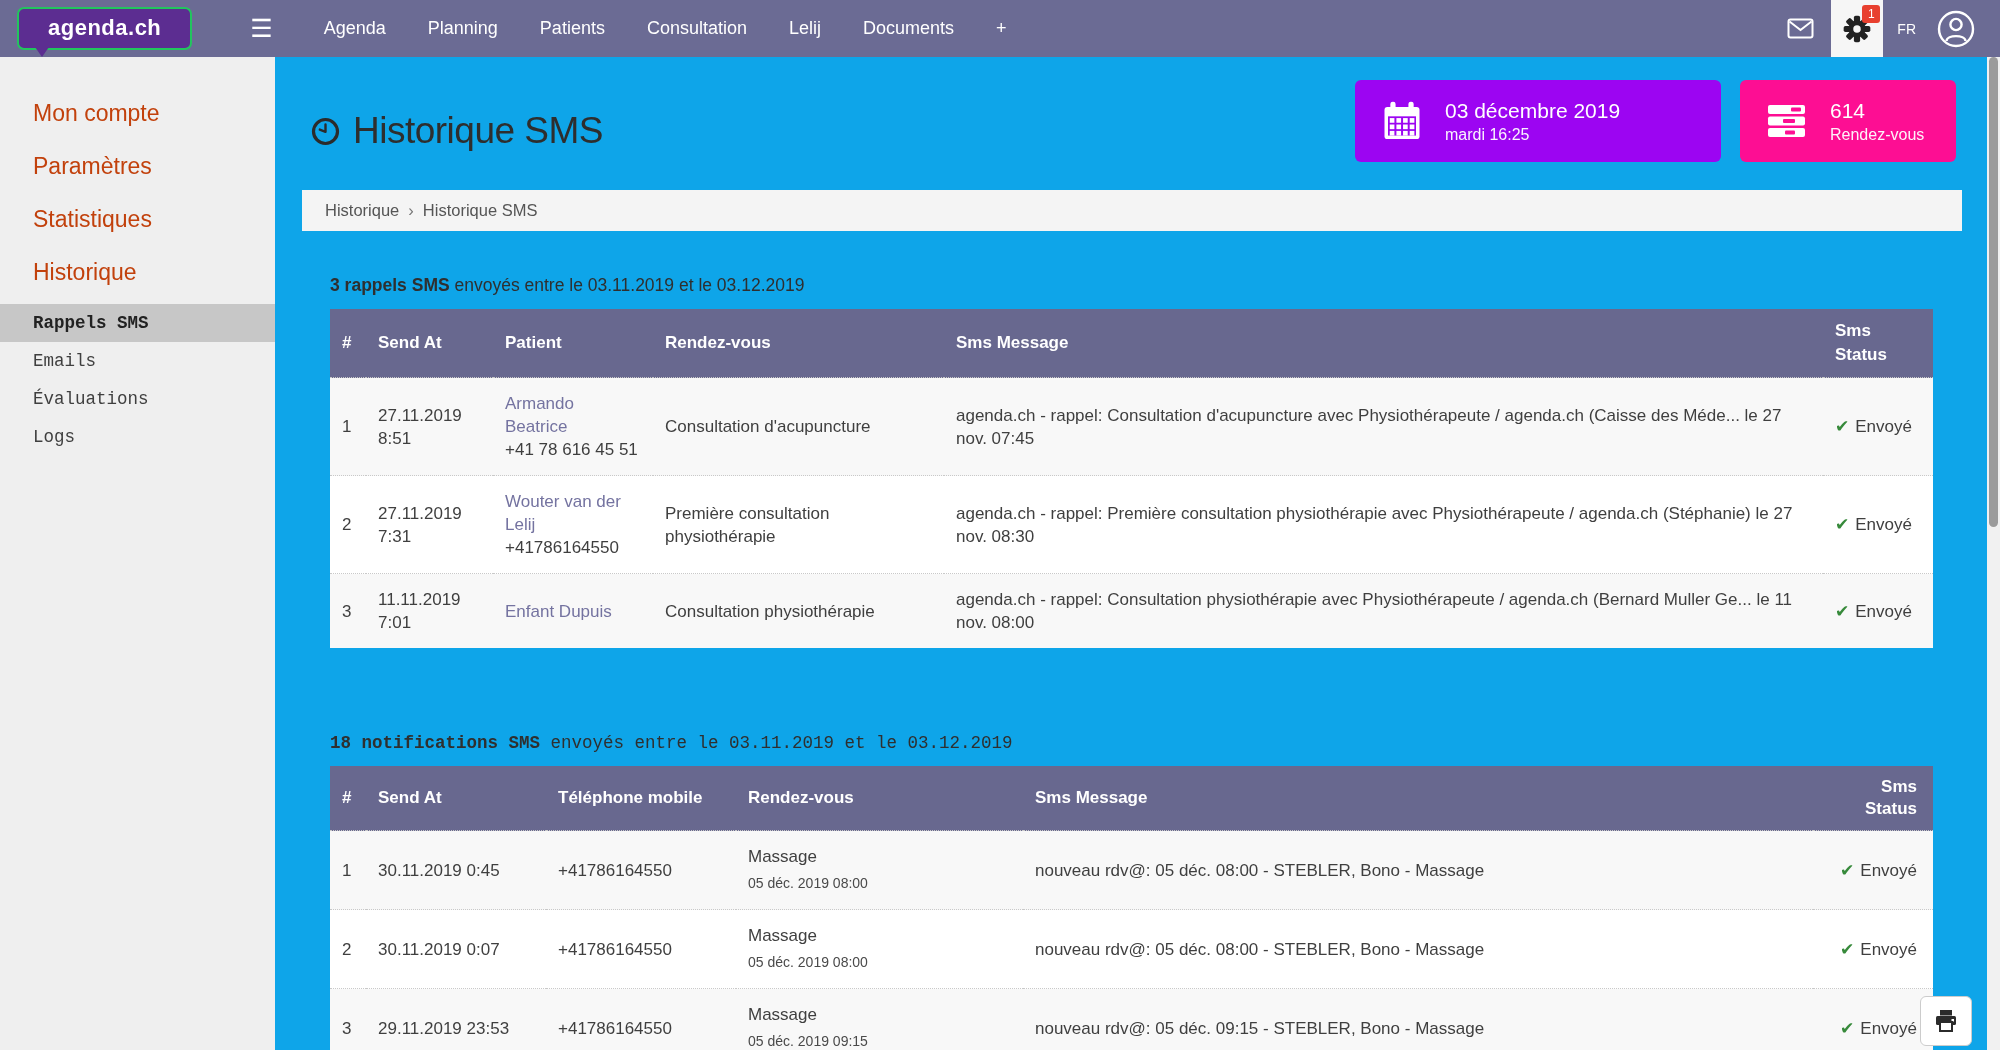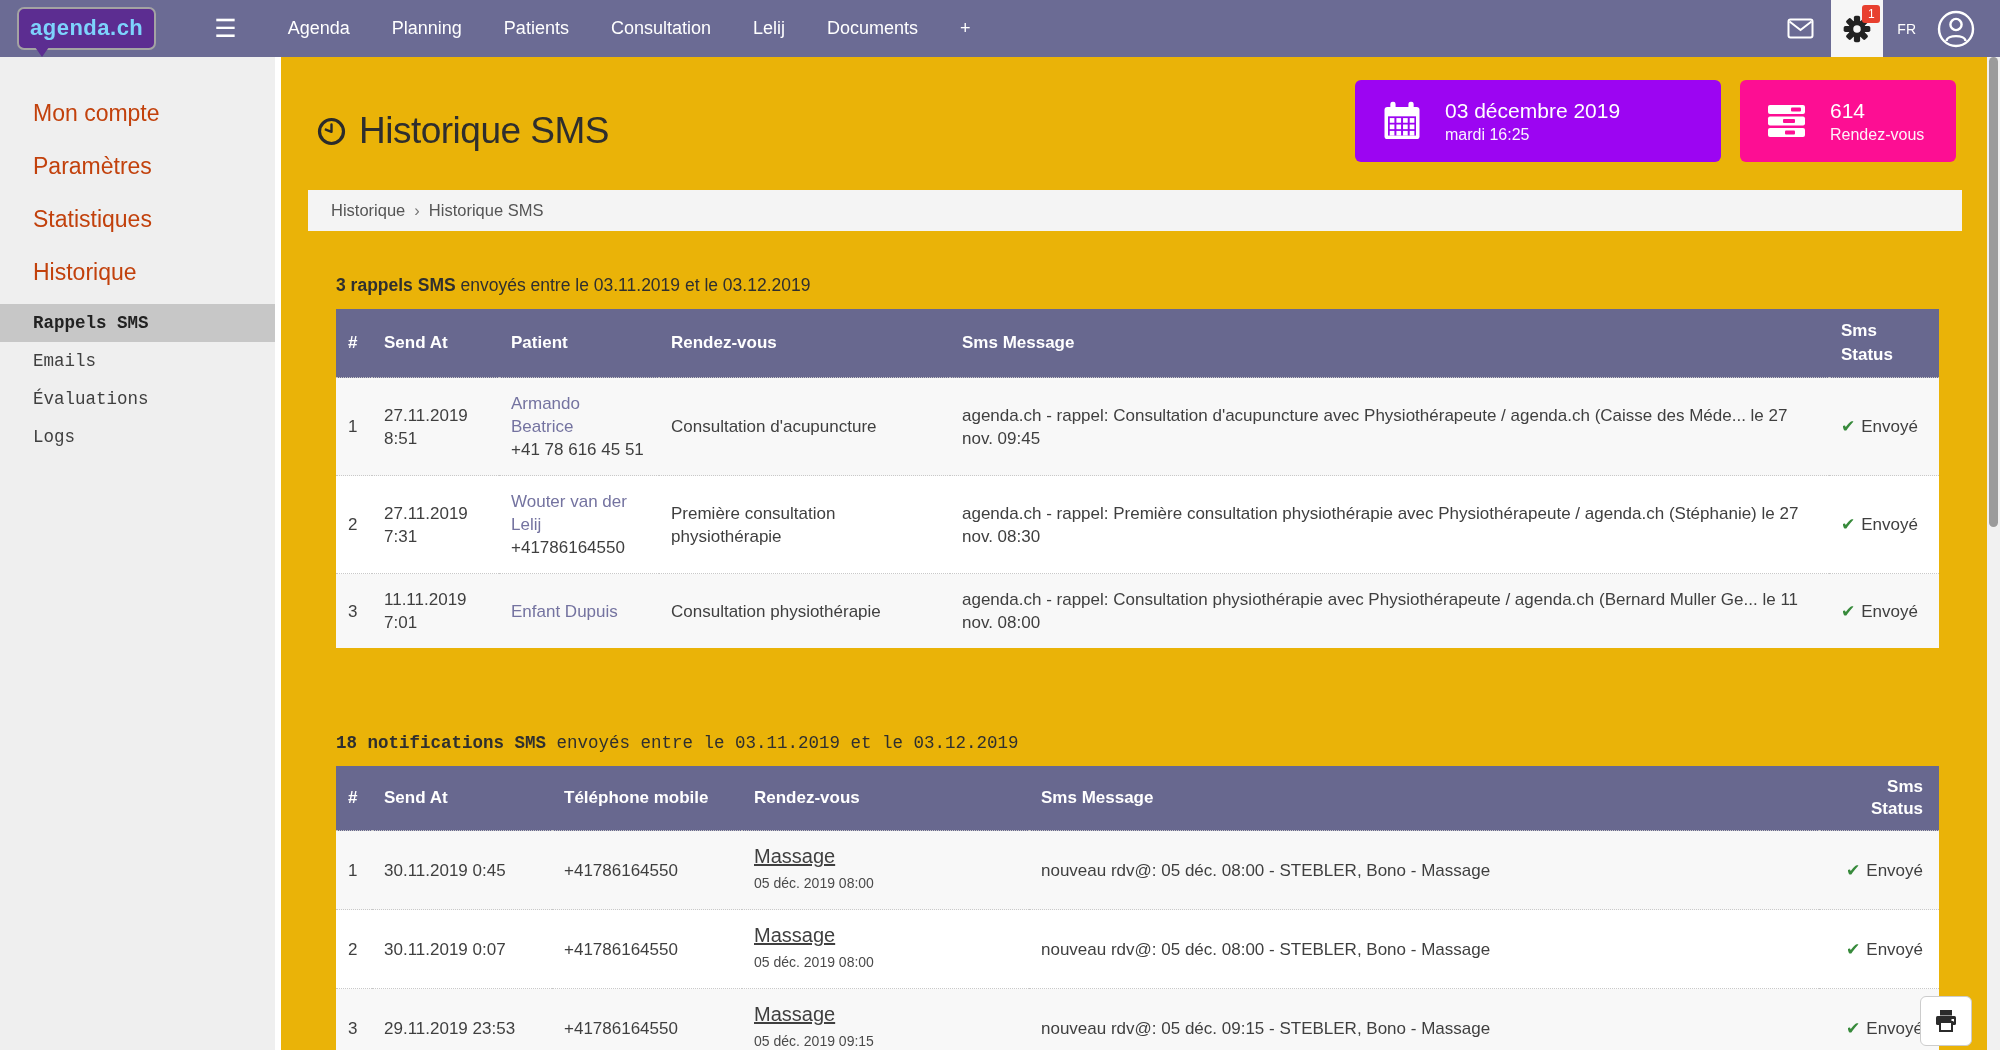--- a/index.html
+++ b/index.html
@@ -10,22 +10,22 @@
   }
 
   
   .topbar {
     position:absolute; top:0; left:0; right:0; height:57px;
     background:#6b6b94; display:flex; align-items:center;
     color:#fff;
   }
   .logo {
     position:relative; margin-left:17px; background:#5c2d91;
-    border:2px solid #a3a3a3; border-radius:7px; padding:6px 11px 7px;
-    font-size:22px; font-weight:700; color:#7dd3fc; letter-spacing:.5px;
+    border:2px solid #22c55e; border-radius:7px; padding:6px 29px 7px;
+    font-size:22px; font-weight:700; color:#ffffff; letter-spacing:.5px;
     cursor:pointer;
   }
   .logo-tail {
     position:absolute; left:16px; bottom:-9px; width:0; height:0;
     border-left:7px solid transparent; border-right:7px solid transparent;
     border-top:10px solid #5c2d91;
   }
   .hamburger { margin-left:58px; font-size:25px; cursor:pointer; line-height:1; }
   .mainnav { display:flex; align-items:center; margin-left:30px; }
   .mainnav .nav-item {
@@ -54,21 +54,21 @@
   .side-primary {
     font-size:23px; color:#c2410c; padding:13px 20px 13px 33px; cursor:pointer;
   }
   .side-sub {
     font-size:17.5px; color:#3f3f3f; padding:9px 20px 9px 33px; cursor:pointer;font-family:Liberation Mono, monospace;
   }
   .side-sub.active { background:#c7c7c7; font-weight:700; color:#222; }
   .side-group { margin-top:5px; }
 
   
-  .main { position:absolute; left:275px; top:57px; right:0; bottom:0; background:#eab308;margin-left:6px; }
+  .main { position:absolute; left:275px; top:57px; right:0; bottom:0; background:#0ea5e9; }
 
   .page-header {
     display:flex; justify-content:space-between; align-items:flex-start;
     margin:23px 44px 0 35px;
   }
   .title-wrap { display:flex; align-items:center; gap:12px; margin-top:30px; }
   .title-wrap h1 { font-size:37px; font-weight:400; color:#2e2e2e; letter-spacing:-.5px; }
   .widgets { display:flex; gap:19px; }
   .widget {
     height:82px; border-radius:6px; color:#fff; display:flex; align-items:center;
@@ -104,21 +104,21 @@
   }
   table.sms tbody tr { background:#fff; }
   table.sms tbody tr:nth-child(odd) { background:#f8f8f8; }
   table.sms tbody tr td { border-top:1px dotted #c9c9c9; }
   .t1 th.th-status { line-height:24px; }
   .patient-link { color:#7473a0; cursor:pointer; }
   .cell-num { color:#333; font-size:16px; }
   .status-cell { white-space:nowrap; color:#378a3b; font-size:16px; }
   .status-cell .check { color:#378a3b; margin-right:6px; font-size:17px; }
   .t2 th.th-status, .t2 td.status-cell { text-align:right; padding-right:16px; }
-  .rdv-name { font-size:20px;text-decoration:underline; }
+  .rdv-name { font-size:17px; }
   .rdv-date { font-size:14px; color:#4a4a4a; margin-top:4px; }
 
   
   .print-btn {
     position:absolute; right:28px; bottom:4px; width:52px; height:50px;
     background:#fff; border:1px solid #ccc; border-radius:6px;
     display:flex; align-items:center; justify-content:center; cursor:pointer;
   }
 
   
@@ -280,21 +280,21 @@
     </thead>
     <tbody>
       <tr>
         <td class="cell-num">1</td>
         <td>
             <div>27.11.2019</div>
             <div>8:51</div>
           </td>
         <td><span class="patient-link">Armando Beatrice</span><div>+41 78 616 45 51</div></td>
         <td>Consultation d'acupuncture</td>
-        <td>agenda.ch - rappel: Consultation d'acupuncture avec Physiothérapeute / agenda.ch (Caisse des Méde... le 27 nov. 09:45</td>
+        <td>agenda.ch - rappel: Consultation d'acupuncture avec Physiothérapeute / agenda.ch (Caisse des Méde... le 27 nov. 07:45</td>
         <td class="status-cell"><span class="check">✔</span><span>Envoyé</span></td>
       </tr>
       <tr>
         <td class="cell-num">2</td>
         <td>
             <div>27.11.2019</div>
             <div>7:31</div>
           </td>
         <td><span class="patient-link">Wouter van der Lelij</span><div>+41786164550</div></td>
         <td>Première consultation physiothérapie</td>

